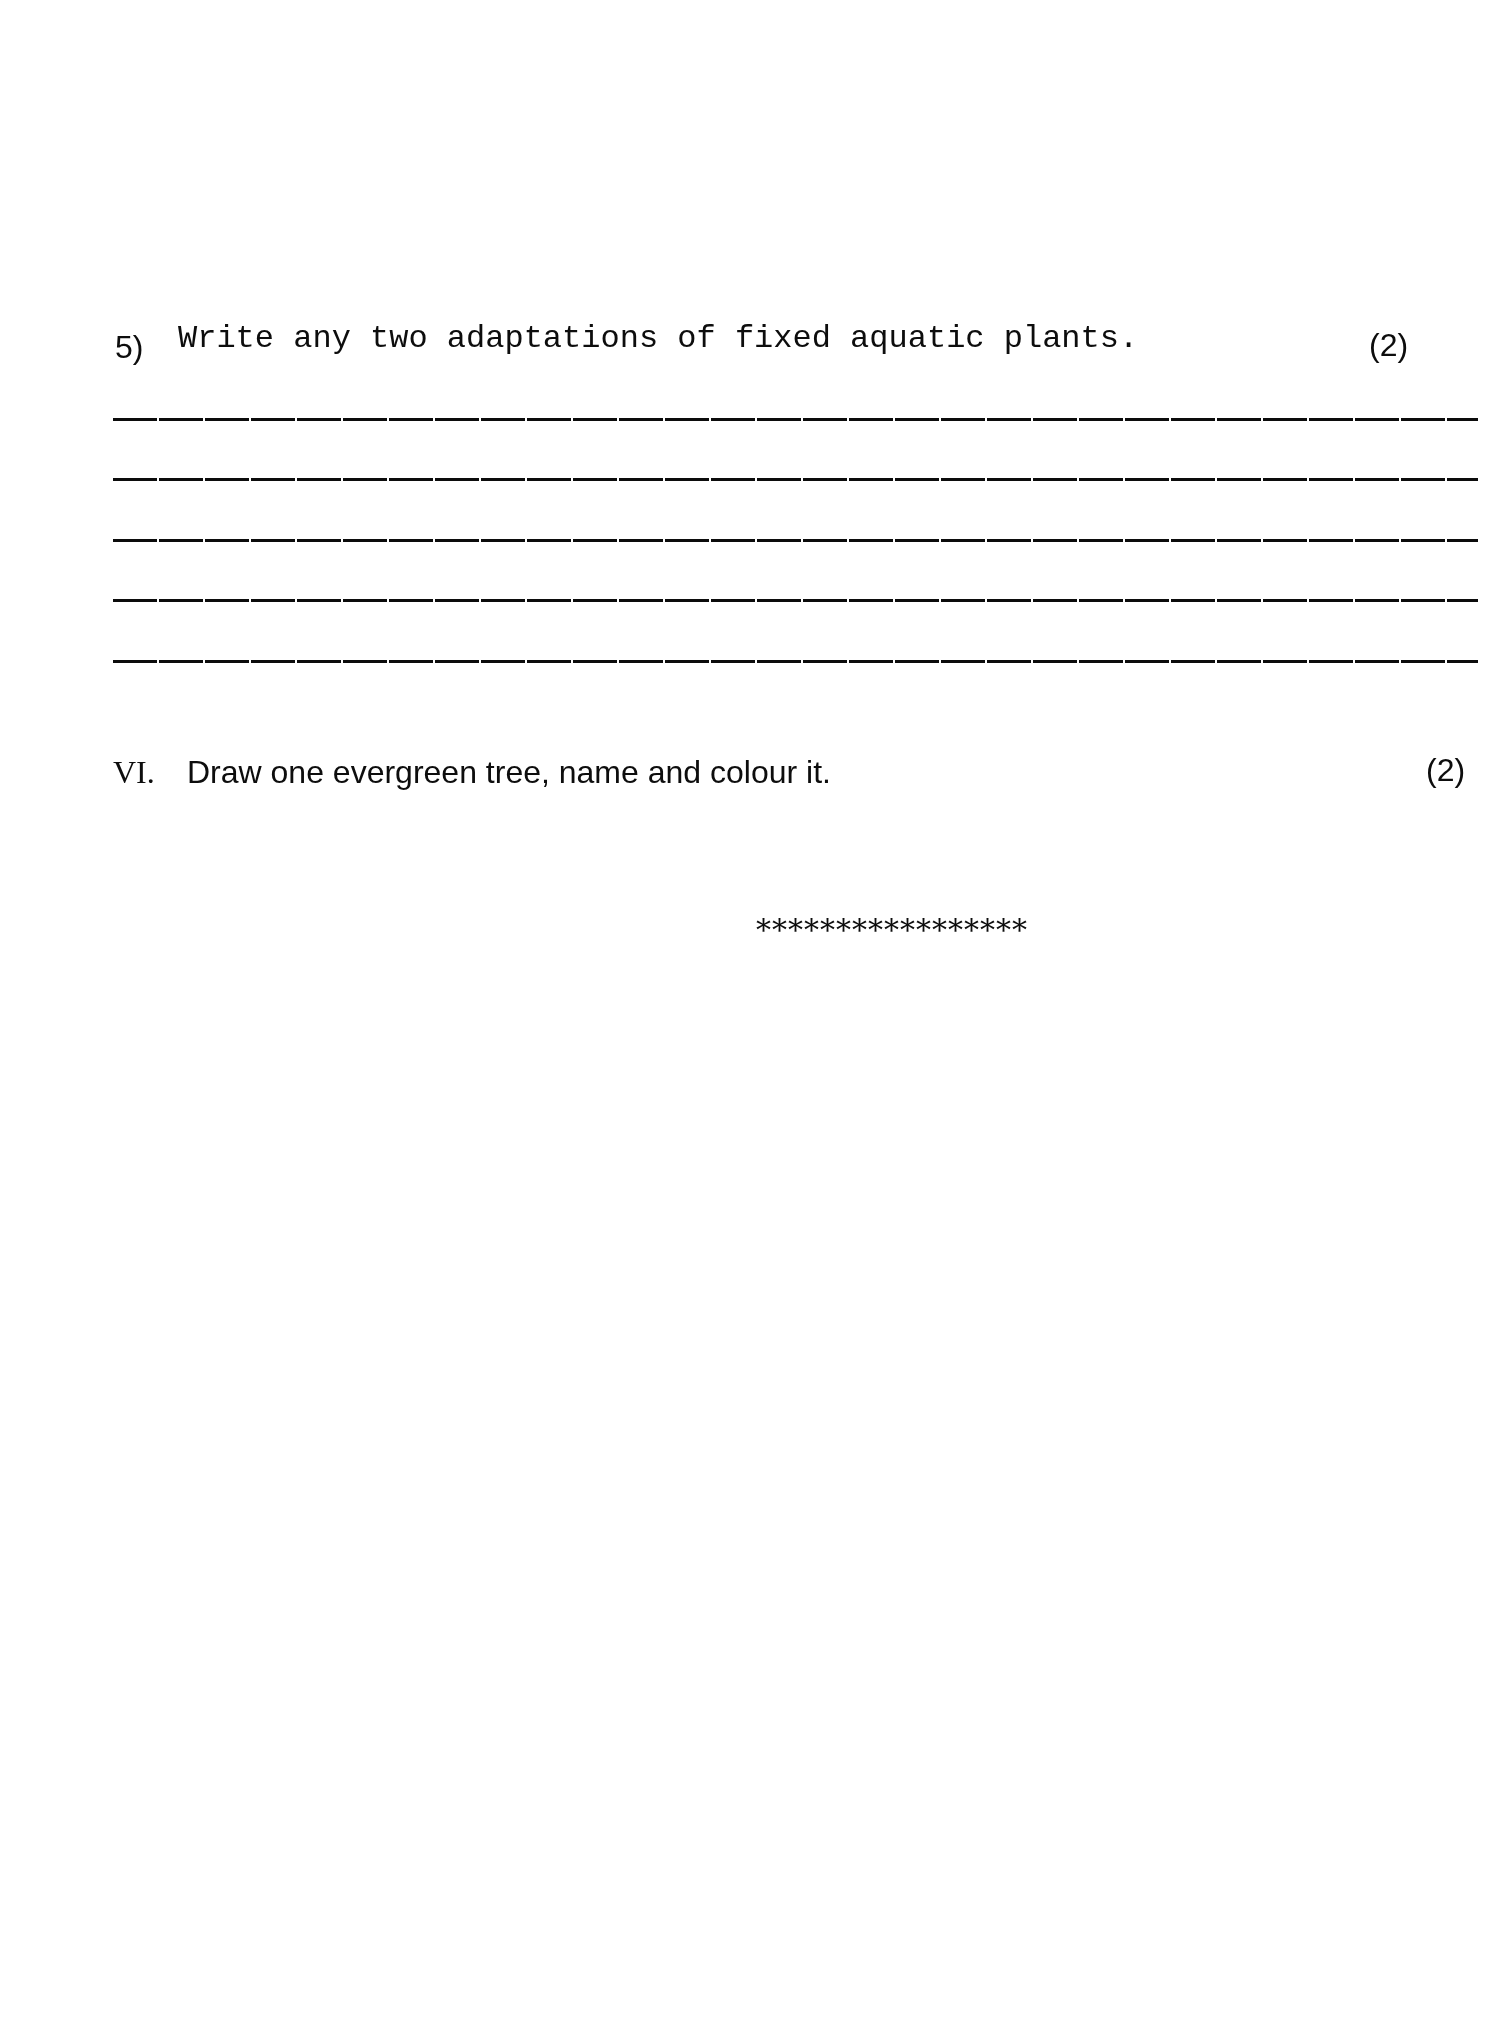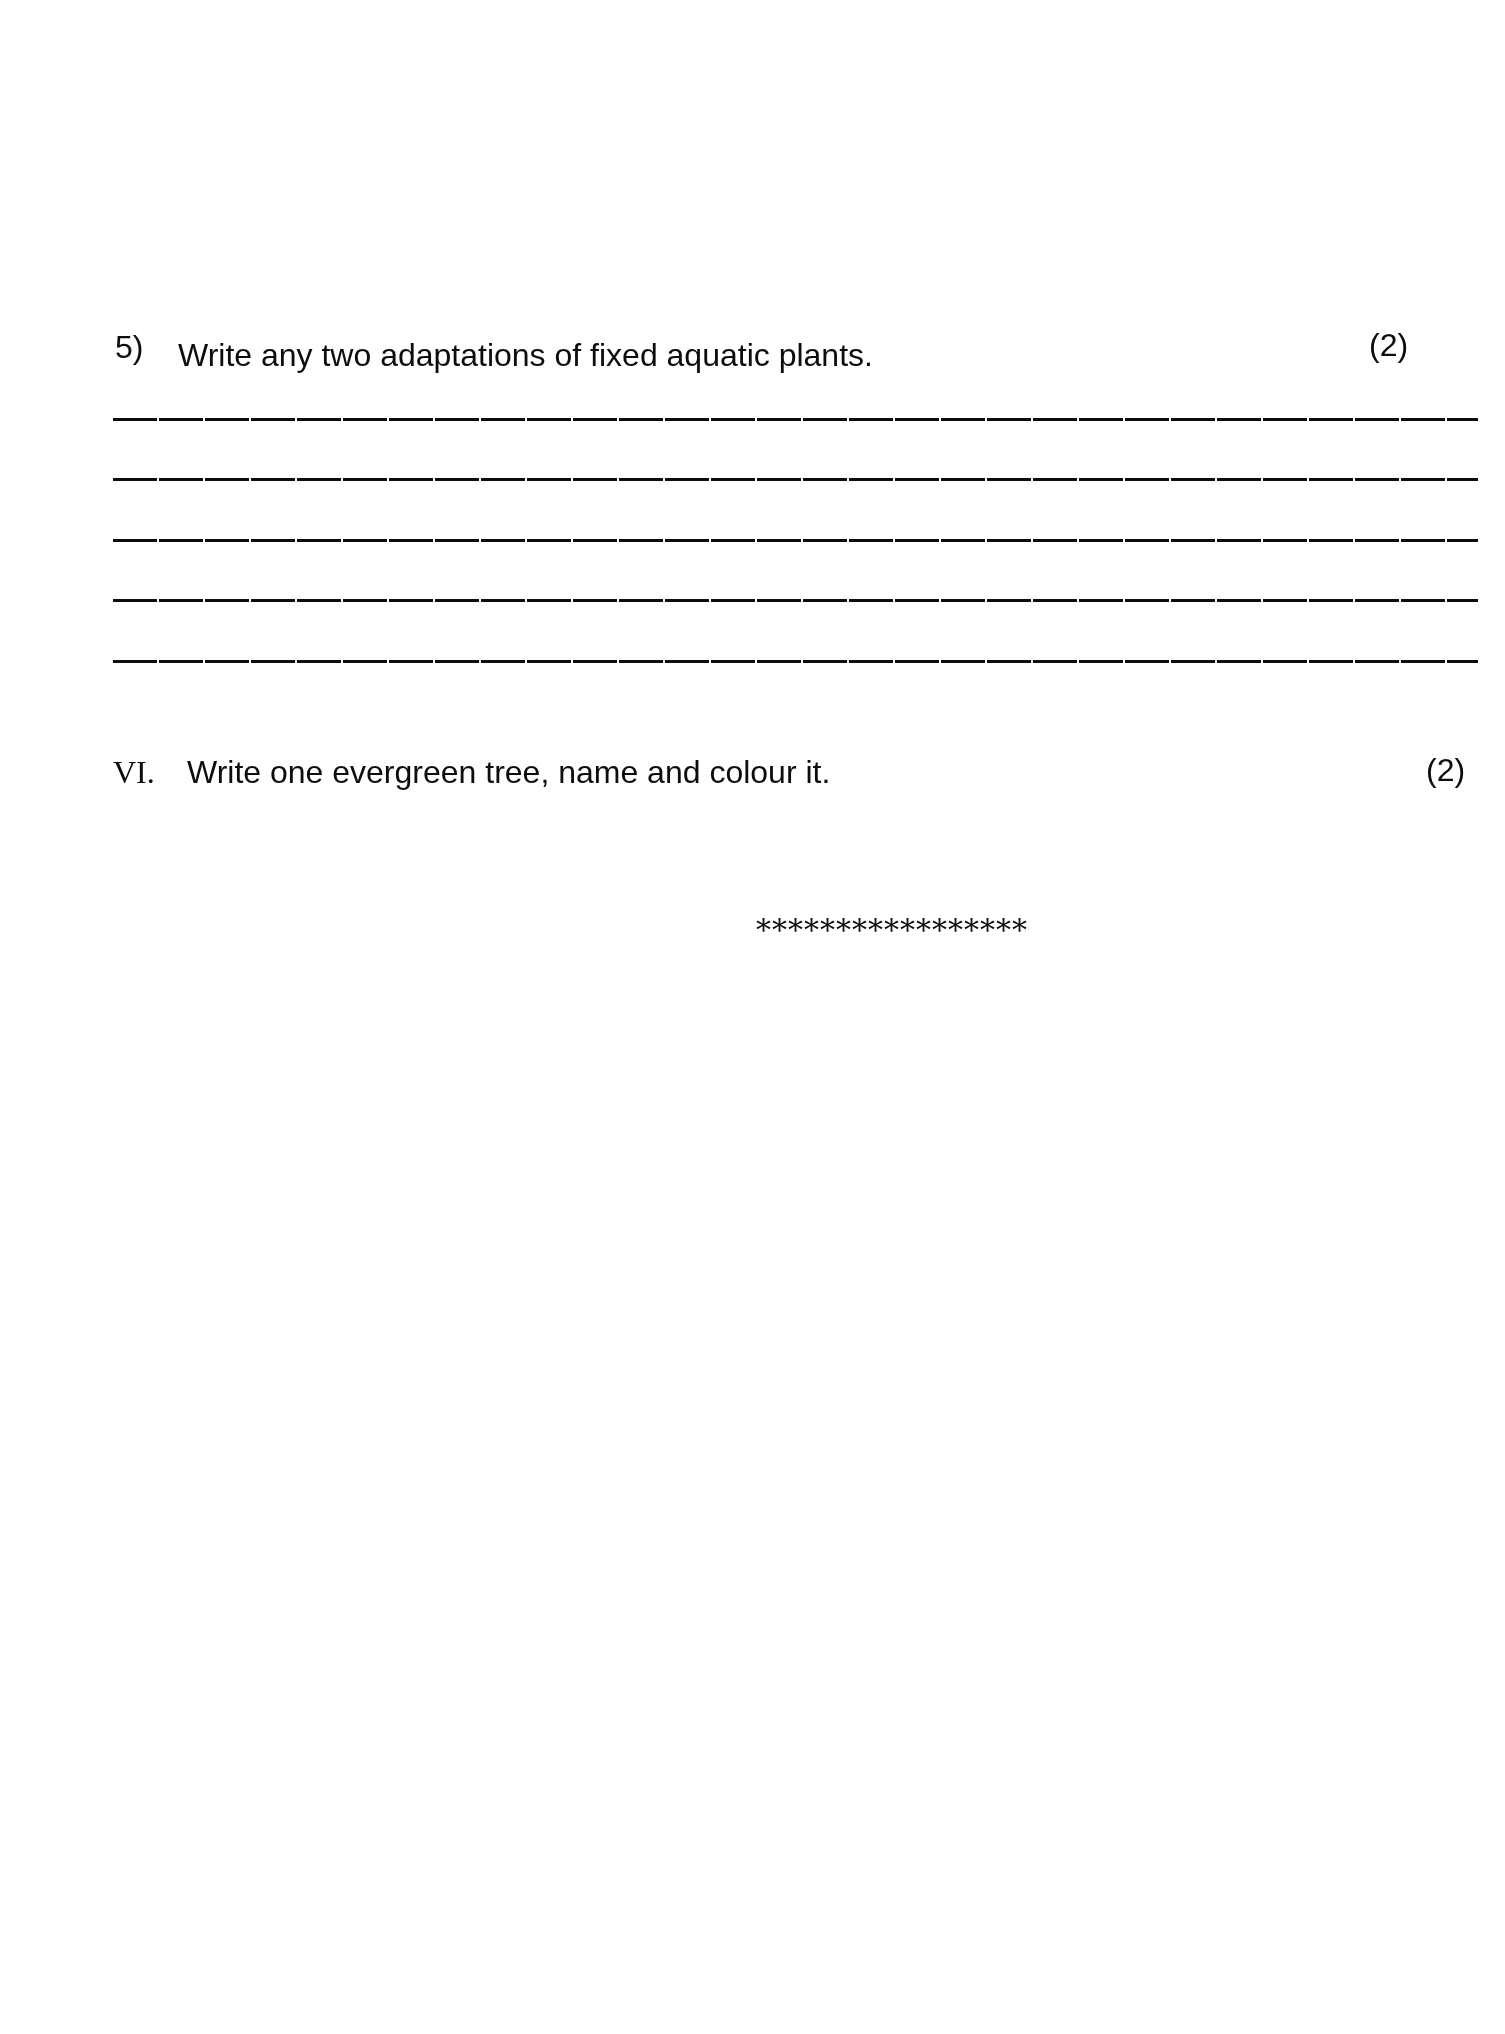--- a/index.html
+++ b/index.html
@@ -18,21 +18,21 @@
   }
   .q-number, .q-text, .q-marks {
     position: absolute;
     font-size: 32px;
     line-height: 1.2;
     white-space: nowrap;
     color: #0d0d0d;
   }
   
   .q5-number { left: 115px; top: 328px; }
-  .q5-text   { left: 178px; top: 336px; }
+  .q5-text   { left: 178px; top: 320px; font-family: Liberation Mono, monospace; }
   .q5-marks  { left: 1369px; top: 326px; }
   
   .answer-line {
     position: absolute;
     left: 113px;
     width: 1365px;
     height: 3px;
     background-image: repeating-linear-gradient(
       to right,
       #0c0c0c 0px,
@@ -71,18 +71,18 @@
   <span class="q-text q5-text">Write any two adaptations of fixed aquatic plants.</span>
   <span class="q-marks q5-marks">(2)</span>
 
   <div class="answer-line line-1"></div>
   <div class="answer-line line-2"></div>
   <div class="answer-line line-3"></div>
   <div class="answer-line line-4"></div>
   <div class="answer-line line-5"></div>
 
   <span class="q-number q6-number">VI.</span>
-  <span class="q-text q6-text">Write one evergreen tree, name and colour it.</span>
+  <span class="q-text q6-text">Draw one evergreen tree, name and colour it.</span>
   <span class="q-marks q6-marks">(2)</span>
 
   <div class="separator">*****************</div>
 
 </div>
 
 </body></html>

